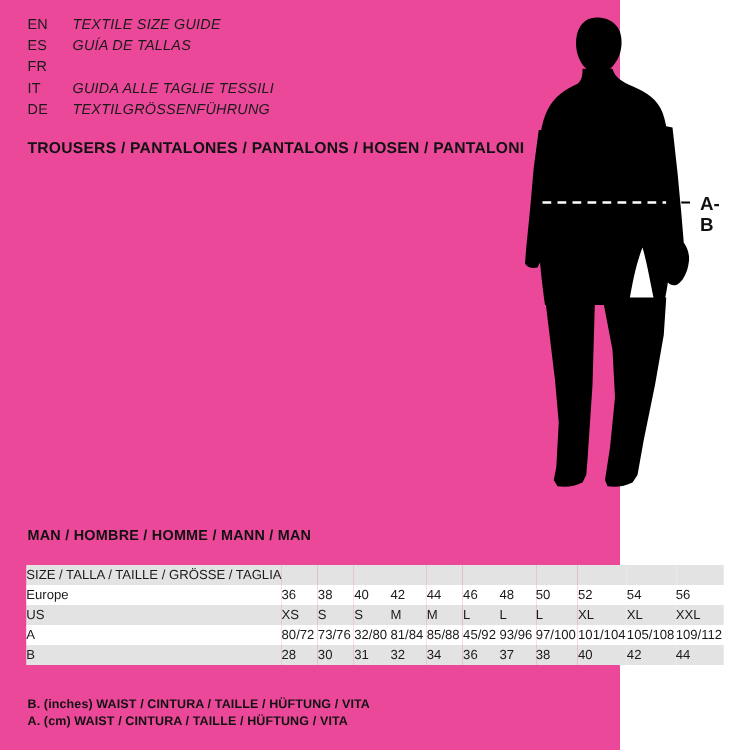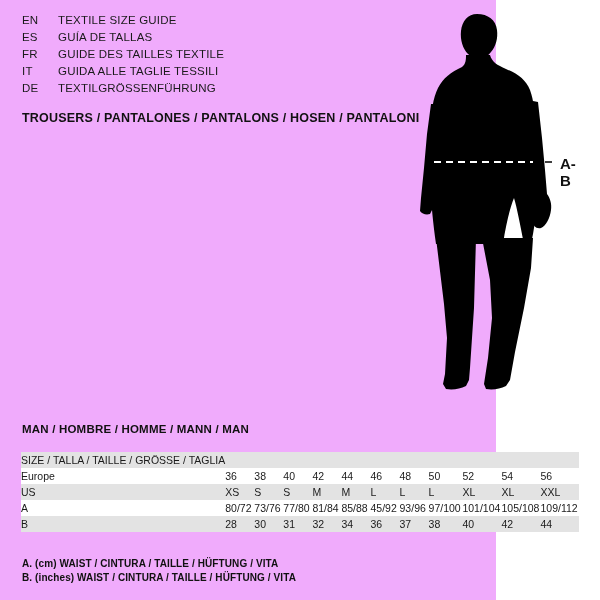--- a/index.html
+++ b/index.html
@@ -7,21 +7,21 @@
     margin: 0; padding: 0;
     width: 600px; height: 600px;
     background: #ffffff;
     font-family: "Liberation Sans", sans-serif;
     color: #1a1a1a;
     overflow: hidden;
   }
   .page {
     position: relative;
     width: 496px; height: 600px;
-    background: #f0abfc;
+    background: #ec4899;
   }
 
   
   .lang-block {
     position: absolute;
     left: 22px; top: 14px;
     width: 360px;
   }
   .lang-row {
     display: flex;
@@ -31,20 +31,21 @@
   .lang-code {
     width: 36px;
     font-size: 11.5px;
     letter-spacing: 0.2px;
     color: #1a1a1a;
   }
   .lang-text {
     font-size: 11.5px;
     letter-spacing: 0.2px;
     color: #1a1a1a;
+    font-style: italic;
   }
 
   
   .garment-title {
     position: absolute;
     left: 22px; top: 111px;
     font-size: 12.5px;
     font-weight: bold;
     letter-spacing: 0.2px;
     color: #111;
@@ -118,21 +119,20 @@
     <div class="lang-row">
       <span class="lang-code">EN</span>
       <span class="lang-text">TEXTILE SIZE GUIDE</span>
     </div>
     <div class="lang-row">
       <span class="lang-code">ES</span>
       <span class="lang-text">GUÍA DE TALLAS</span>
     </div>
     <div class="lang-row">
       <span class="lang-code">FR</span>
-      <span class="lang-text">GUIDE DES TAILLES TEXTILE</span>
     </div>
     <div class="lang-row">
       <span class="lang-code">IT</span>
       <span class="lang-text">GUIDA ALLE TAGLIE TESSILI</span>
     </div>
     <div class="lang-row">
       <span class="lang-code">DE</span>
       <span class="lang-text">TEXTILGRÖSSENFÜHRUNG</span>
     </div>
   </div>
@@ -227,21 +227,21 @@
         <td class="cell">L</td>
         <td class="cell-wide">XL</td>
         <td class="cell-wide">XL</td>
         <td class="cell-wide">XXL</td>
       </tr>
 
       <tr class="plain">
         <td class="rowlabel">A</td>
         <td class="cell">80/72</td>
         <td class="cell">73/76</td>
-        <td class="cell">77/80</td>
+        <td class="cell">32/80</td>
         <td class="cell">81/84</td>
         <td class="cell">85/88</td>
         <td class="cell">45/92</td>
         <td class="cell">93/96</td>
         <td class="cell">97/100</td>
         <td class="cell-wide">101/104</td>
         <td class="cell-wide">105/108</td>
         <td class="cell-wide">109/112</td>
       </tr>
 
@@ -256,17 +256,17 @@
         <td class="cell">37</td>
         <td class="cell">38</td>
         <td class="cell-wide">40</td>
         <td class="cell-wide">42</td>
         <td class="cell-wide">44</td>
       </tr>
     </tbody>
   </table>
 
   <div class="footnotes">
+    <div>B. (inches) WAIST / CINTURA / TAILLE / HÜFTUNG / VITA</div>
     <div>A. (cm) WAIST / CINTURA / TAILLE / HÜFTUNG / VITA</div>
-    <div>B. (inches) WAIST / CINTURA / TAILLE / HÜFTUNG / VITA</div>
   </div>
 
 </div>
 
 </body></html>

